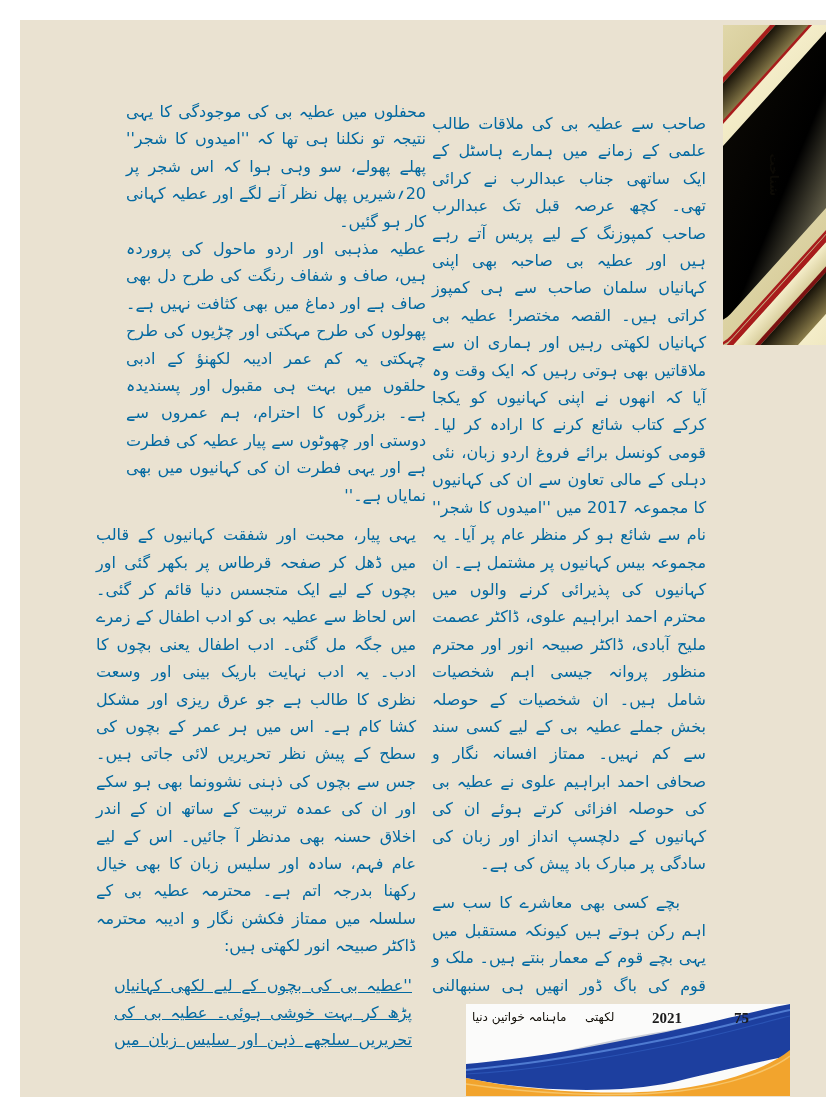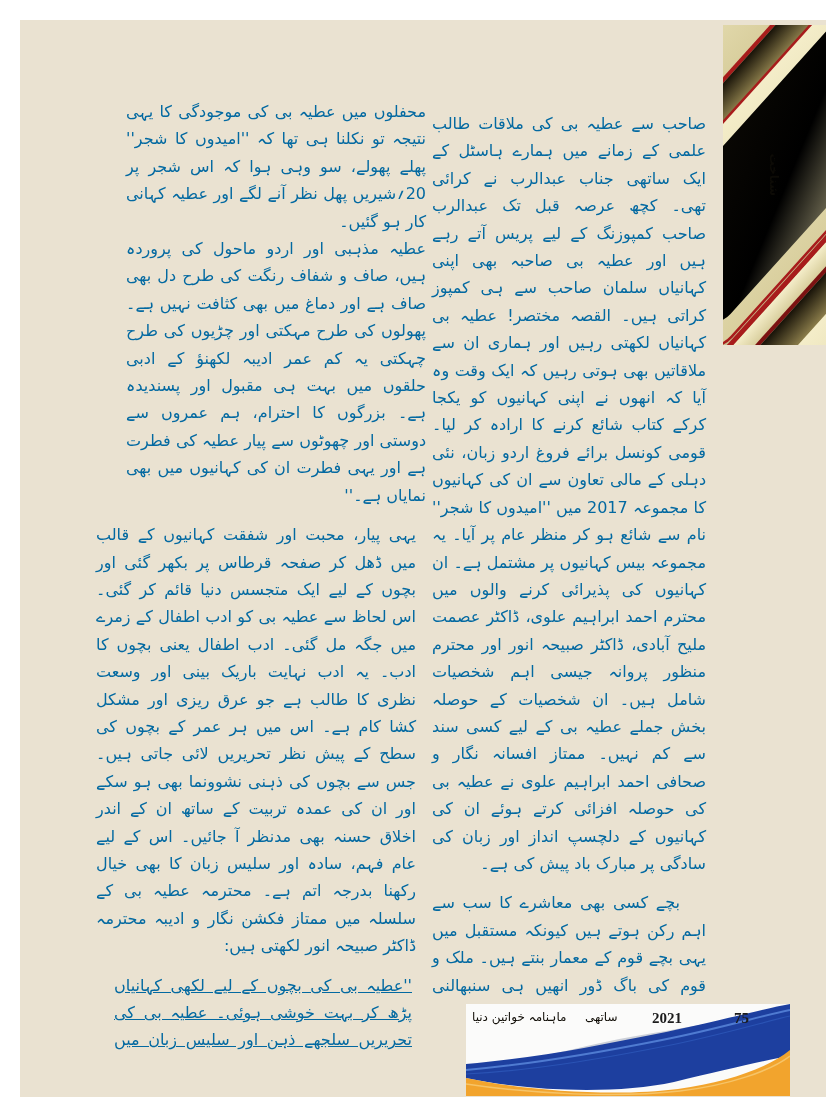--- a/index.html
+++ b/index.html
@@ -112,18 +112,18 @@
       <path d="M0,64 C60,60 110,42 170,32 C230,22 280,12 324,6 L324,16 C280,22 230,34 176,46 C120,58 60,72 0,78 Z" fill="#ccd0d8"></path>
       <path d="M0,60 C70,54 130,42 190,30 C250,18 296,5 324,0 L324,52 C300,56 258,66 208,78 C148,91 60,87 0,74 Z" fill="#1d3f9f"></path>
       <path d="M0,66 C70,60 136,48 196,36 C252,25 298,11 324,6" fill="none" stroke="#4f7bd1" stroke-width="2"></path>
       <path d="M0,70 C76,66 150,52 210,40 C262,29 302,17 324,12" fill="none" stroke="#2a53b4" stroke-width="1.2"></path>
       <path d="M0,74 C60,87 150,93 212,85 C262,78 302,64 324,46 L324,92 L0,92 Z" fill="#f2a42d"></path>
       <path d="M0,80 C66,90 150,94 214,87 C264,81 304,67 324,52" fill="none" stroke="#f6c468" stroke-width="1.5"></path>
     </svg>
     <div class="footer-text">
       <span class="ft-num ft-page">75</span>
       <span class="ft-num ft-year">2021</span>
-      <span class="ft-ur ft-month">ساتھی</span>
+      <span class="ft-ur ft-month">لکھتی</span>
       <span class="ft-ur ft-mag">ماہنامہ خواتین دنیا</span>
     </div>
   </div>
 
 </div>
 
 </body></html>

